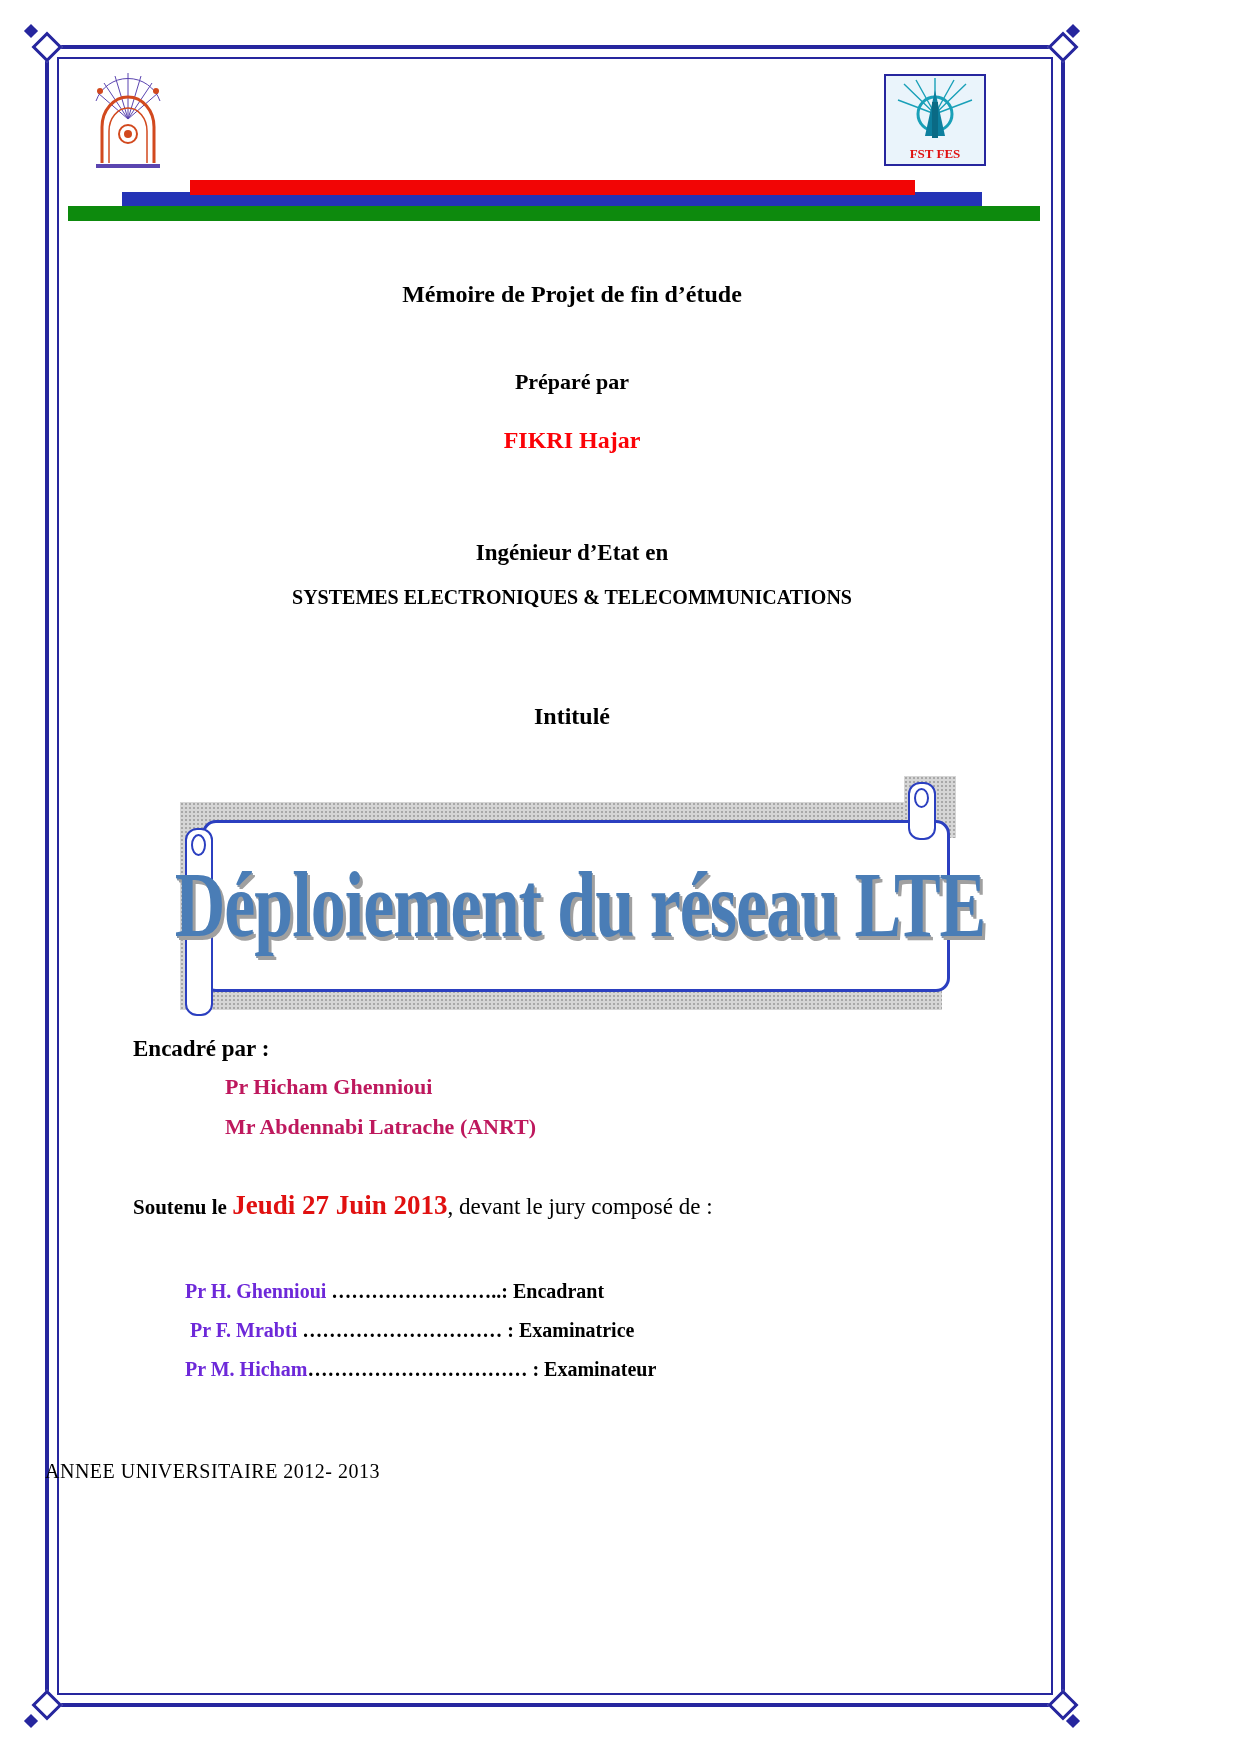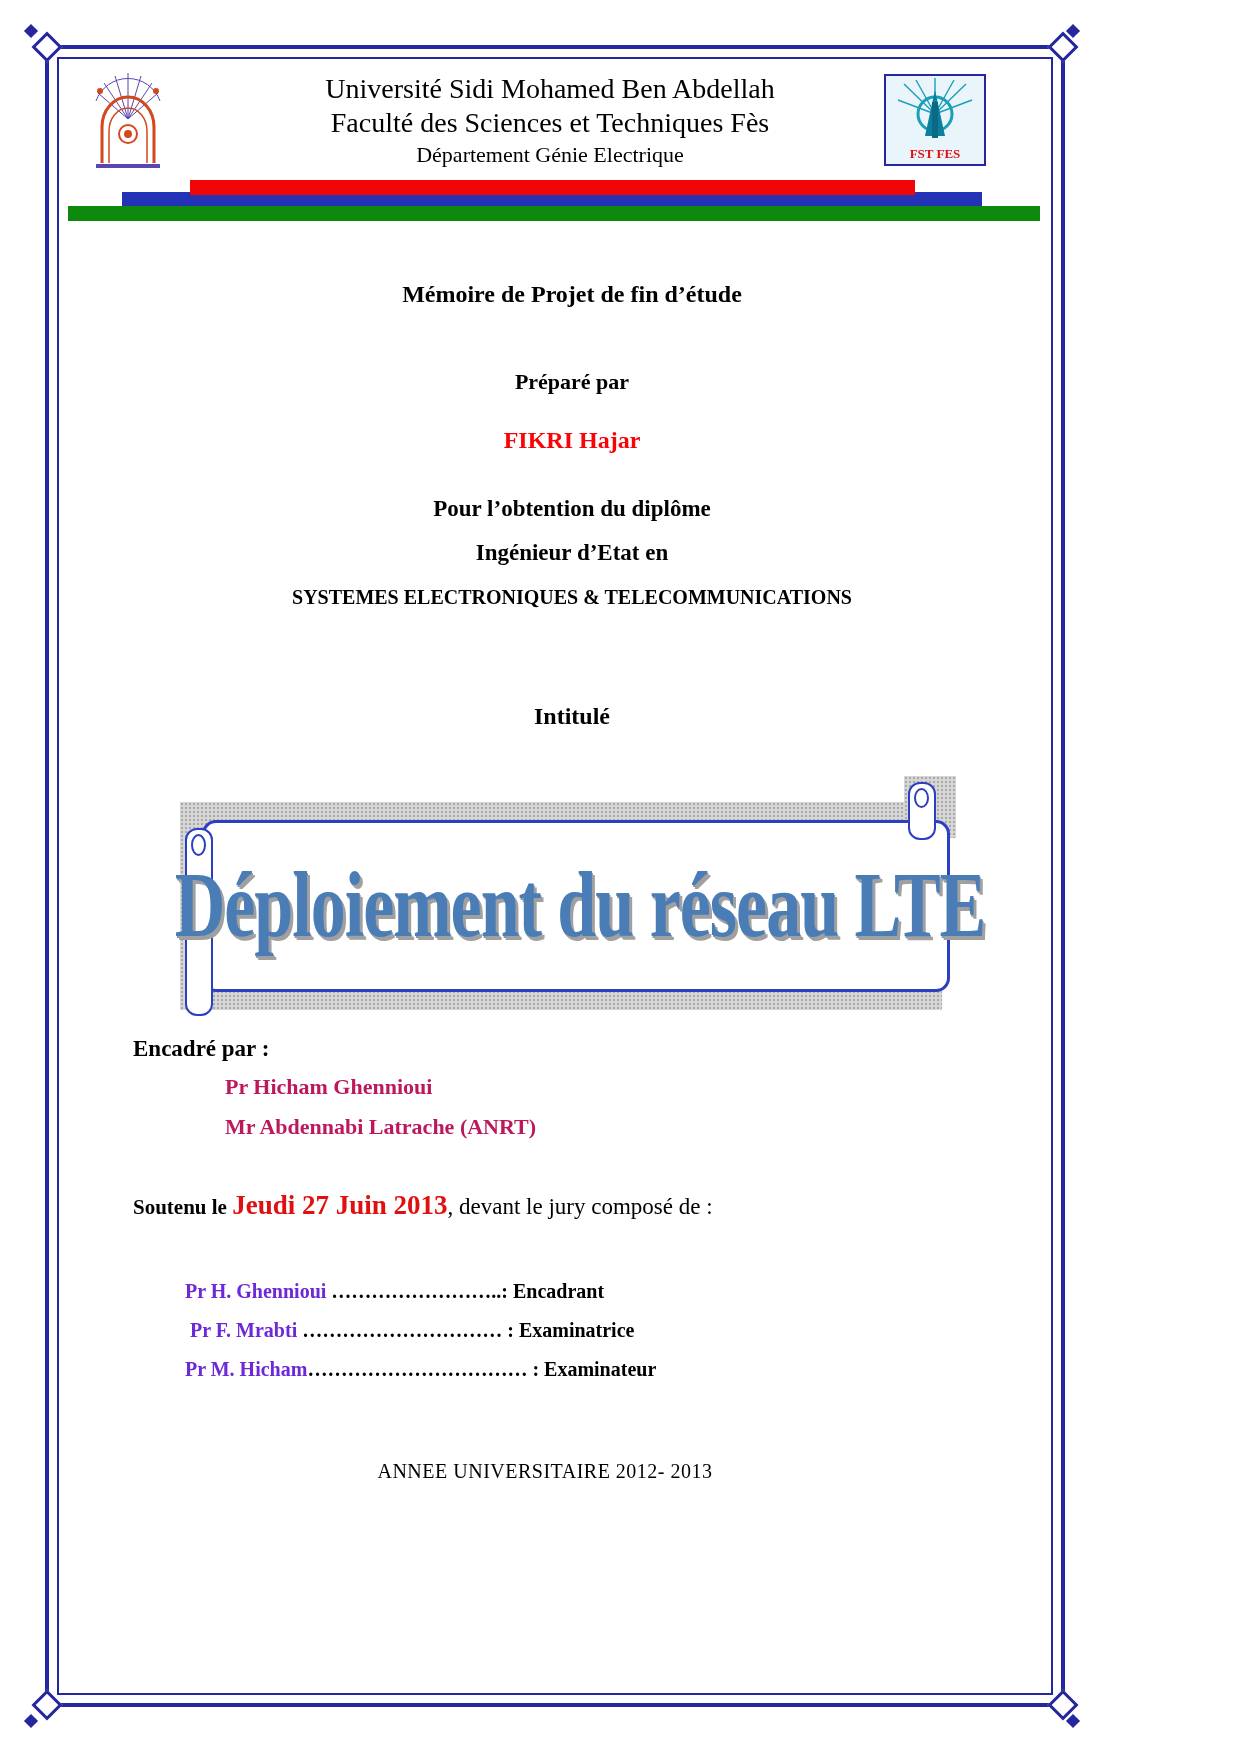--- a/index.html
+++ b/index.html
@@ -122,21 +122,21 @@
   .jury-row { position:absolute; left:185px; font-size:20px; font-weight:bold; white-space:nowrap; }
   .jury-1 { top:1280px; }
   .jury-2 { top:1319px; left:190px; }
   .jury-3 { top:1358px; }
   .jury-name { color:#6d28d9; }
   .jury-dots { color:#000; }
   .jury-role { color:#000; }
 
   
   .footer {
-    position:absolute; left:45px; top:1460px; width:1000px; text-align:center;
+    position:absolute; left:45px; top:1460px; width:1000px; 
     font-size:20px; letter-spacing:0.5px;
   }
 </style>
 </head>
 <body>
 
 <div class="page">
 
   <div class="frame-outer"></div>
   <div class="frame-inner"></div>
@@ -173,34 +173,28 @@
       <g stroke="#19a0b8" stroke-width="1.4">
         <path d="M51,40 L20,10 M51,40 L32,6 M51,40 L51,4 M51,40 L70,6 M51,40 L82,10 M51,40 L14,26 M51,40 L88,26"></path>
       </g>
       <circle cx="51" cy="40" r="17" fill="none" stroke="#19a0b8" stroke-width="3"></circle>
       <path d="M51,16 L61,62 L41,62 Z" fill="#0d7f9e"></path>
       <rect x="48" y="28" width="6" height="36" fill="#0a6a85"></rect>
       <text x="51" y="84" font-size="13" font-weight="bold" fill="#e01010" text-anchor="middle">FST FES</text>
     </svg>
   </div>
 
-  <div class="header-text">
-    <div class="header-line1">Université Sidi Mohamed Ben Abdellah</div>
-    <div class="header-line2">Faculté des Sciences et Techniques Fès</div>
-    <div class="header-line3">Département Génie Electrique</div>
-  </div>
 
   <div class="bar bar-blue"></div>
   <div class="bar bar-red"></div>
   <div class="bar bar-green"></div>
 
   <div class="cline memoire">Mémoire de Projet de fin d’étude</div>
   <div class="cline prepare">Préparé par</div>
   <div class="cline author">FIKRI Hajar</div>
-  <div class="cline obtention">Pour l’obtention du diplôme</div>
   <div class="cline ingenieur">Ingénieur d’Etat en</div>
   <div class="cline speciality">SYSTEMES ELECTRONIQUES &amp; TELECOMMUNICATIONS</div>
   <div class="cline intitule">Intitulé</div>
 
   <div class="banner">
     <div class="banner-shadow"></div>
     <div class="banner-shadow2"></div>
     <div class="scroll-main"></div>
     <div class="scroll-curl-left"></div>
     <div class="scroll-curl-left-ring"></div>

